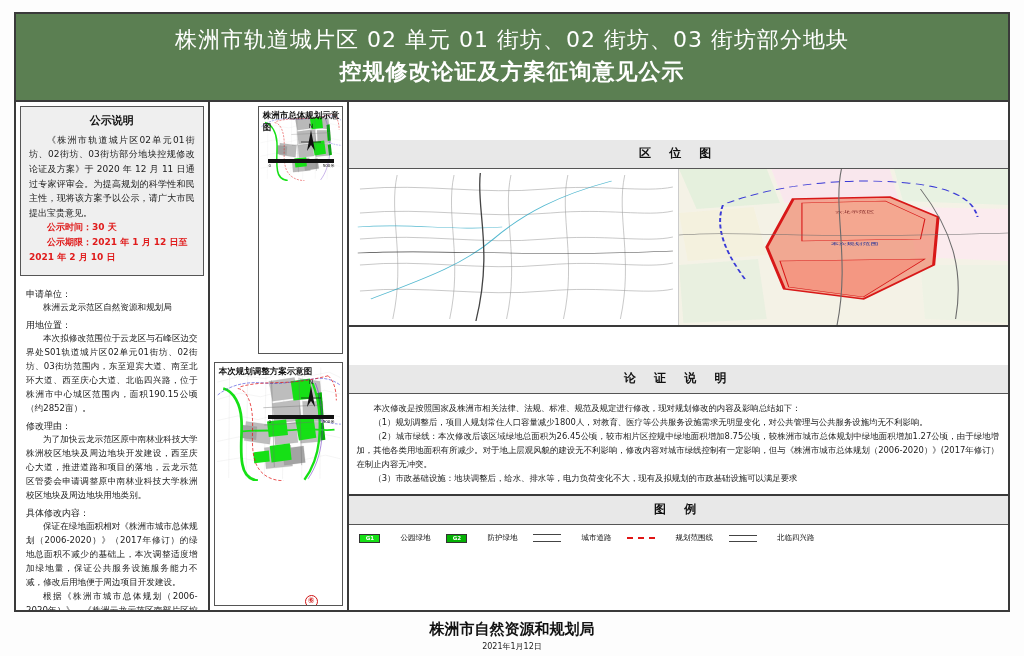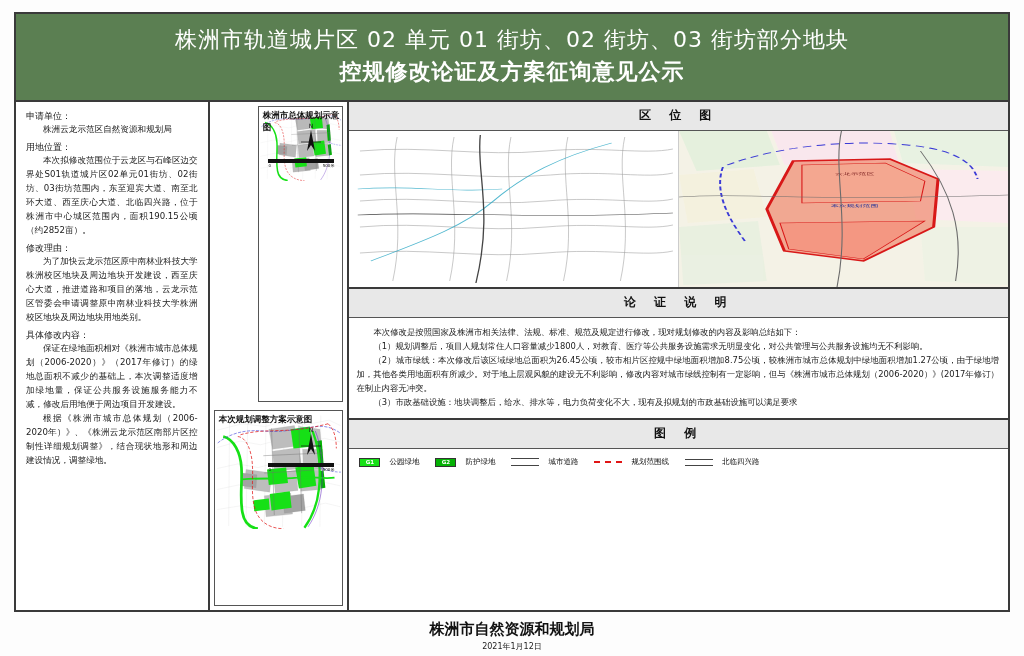--- a/index.html
+++ b/index.html
@@ -114,21 +114,21 @@
     text-indent: 17px;
   }
   
   .map-panel {
     border: 1px solid #555;
     margin: 4px;
     position: relative;
     background: #ffffff;
     overflow: hidden;
   }
-  .map-panel.top { height: 296px; margin-left: 48px; }
+  .map-panel.top { height: 248px; margin-left: 48px; }
   .map-panel.bottom { flex: 1 1 auto; }
   .map-title {
     position: absolute;
     left: 4px; top: 3px;
     font-size: 8.5px;
     font-weight: bold;
     color: #111;
     z-index: 6;
   }
   .map-canvas { position: absolute; inset: 0; }
@@ -160,21 +160,21 @@
     border: 1.4px solid #d01515;
     background: #ffffff;
     color: #d01515;
     font-size: 8px;
     font-weight: bold;
     line-height: 10px;
     text-align: center;
     z-index: 7;
   }
   
-  .rt-section { border-bottom: 2px solid #3a3a3a; }
+  .rt-section { border-bottom: 2px solid #3a3a3a; margin-top: 38px; }
   .rt-head {
     background: #e8e8e8;
     text-align: center;
     font-size: 12px;
     font-weight: bold;
     letter-spacing: 7px;
     color: #111;
     padding: 5px 0 6px 0;
     border-bottom: 1px solid #555;
   }
@@ -197,21 +197,21 @@
   .legend-row {
     display: flex;
     flex-wrap: wrap;
     align-items: center;
     gap: 4px 16px;
     margin-bottom: 7px;
   }
   .legend-item {
     display: flex;
     align-items: center;
-    gap: 9px;
+    gap: 20px;
     font-size: 7.5px;
     color: #111;
   }
   .sw {
     width: 21px; height: 9px;
     border: 1px solid #333;
     display: flex; align-items: center; justify-content: center;
     font-size: 5.5px; color: #fff; font-weight: bold;
   }
   .sw-g1 { background: #16e016; }
@@ -250,20 +250,26 @@
 
     <div class="banner">
       <div class="banner-l1">株洲市轨道城片区 02 单元 01 街坊、02 街坊、03 街坊部分地块</div>
       <div class="banner-l2">控规修改论证及方案征询意见公示</div>
     </div>
 
     <div class="body-cols">
 
       <div class="col-left">
 
+        <div class="notice-box">
+          <div class="notice-title">公示说明</div>
+          <div class="notice-p">《株洲市轨道城片区02单元01街坊、02街坊、03街坊部分地块控规修改论证及方案》于 2020 年 12 月 11 日通过专家评审会。为提高规划的科学性和民主性，现将该方案予以公示，请广大市民提出宝贵意见。</div>
+          <div class="notice-red">公示时间：30 天</div>
+          <div class="notice-red">公示期限：2021 年 1 月 12 日至 2021 年 2 月 10 日</div>
+        </div>
 
         <div class="text-body">
           <div class="sec-label">申请单位：</div>
           <div class="sec-para">株洲云龙示范区自然资源和规划局</div>
 
           <div class="sec-label">用地位置：</div>
           <div class="sec-para">本次拟修改范围位于云龙区与石峰区边交界处S01轨道城片区02单元01街坊、02街坊、03街坊范围内，东至迎宾大道、南至北环大道、西至庆心大道、北临四兴路，位于株洲市中心城区范围内，面积190.15公顷（约2852亩）。</div>
 
           <div class="sec-label">修改理由：</div>
           <div class="sec-para">为了加快云龙示范区原中南林业科技大学株洲校区地块及周边地块开发建设，西至庆心大道，推进道路和项目的落地，云龙示范区管委会申请调整原中南林业科技大学株洲校区地块及周边地块用地类别。</div>

